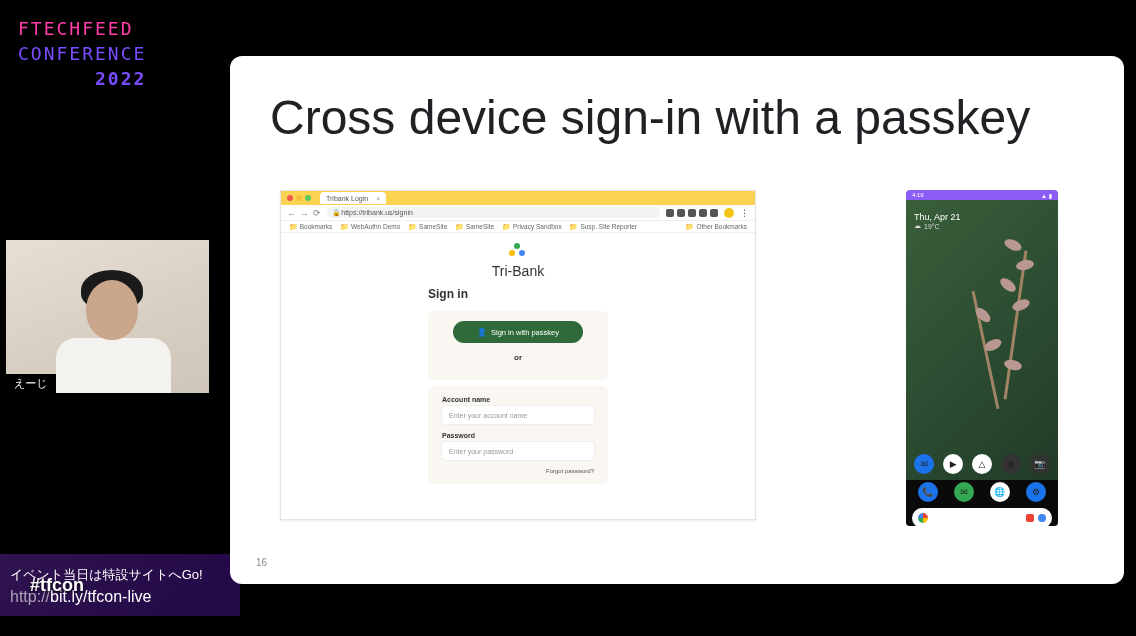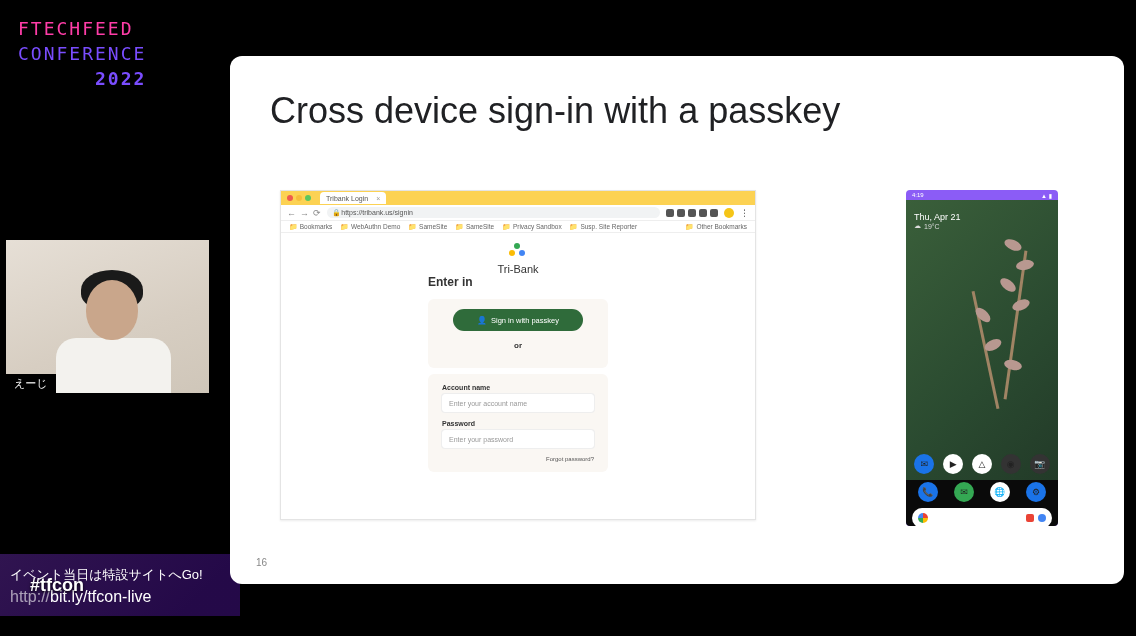--- a/index.html
+++ b/index.html
@@ -75,21 +75,21 @@
   
   .slide {
     position:absolute;
     top:56px; left:230px;
     width:894px; height:528px;
     background:#fff; color:#222;
     border-radius:12px;
     padding:34px 40px;
   }
   .slide-title{
-    font-size:36px; font-weight:400; color:#202124;
+    font-size:48px; font-weight:400; color:#202124;
     margin-bottom:28px;
   }
   .slide-num{ position:absolute; bottom:16px; left:26px; font-size:10px; color:#888; }
 
   
   .browser{
     position:absolute;
     top:134px; left:50px;
     width:476px; height:330px;
     background:#fff;
@@ -138,21 +138,21 @@
   .browser .bookbar .bm::before{content:"📁";font-size:7px;}
   .browser .content{
     position:relative; padding-top:10px;
     display:flex; flex-direction:column; align-items:center;
   }
   .brand-logo{width:18px;height:18px;margin-bottom:2px;position:relative}
   .brand-logo .d{position:absolute;width:6px;height:6px;border-radius:50%}
   .brand-logo .d1{top:0;left:5px;background:#34a853}
   .brand-logo .d2{top:7px;left:0;background:#fbbc05}
   .brand-logo .d3{top:7px;left:10px;background:#4285f4}
-  .brand-name{font-size:11px;font-weight:500;margin-bottom:0;}
+  .brand-name{font-size:14px;font-weight:500;margin-bottom:8px;}
   .signin-card{
     width:180px;
     text-align:left;
   }
   .signin-h{font-size:12px;font-weight:bold;margin-bottom:10px;}
   .passkey-btn{
     background:#2f6b3a;color:#fff;
     border-radius:16px;
     height:22px; width:130px;
     margin:0 auto 10px auto;
@@ -273,21 +273,21 @@
       <span class="bm">Other Bookmarks</span>
     </div>
     <div class="content">
       <div class="brand-logo">
         <span class="d d1"></span>
           <span class="d d2"></span>
           <span class="d d3"></span>
       </div>
       <div class="brand-name">Tri-Bank</div>
       <div class="signin-card">
-        <div class="signin-h">Enter in</div>
+        <div class="signin-h">Sign in</div>
         <div class="card-bg">
           <div class="passkey-btn">Sign in with passkey</div>
           <div class="or">or</div>
         </div>
         <div class="card-bg">
           <div class="field-label">Account name</div>
           <div class="field-input">Enter your account name</div>
           <div class="field-label">Password</div>
           <div class="field-input">Enter your password</div>
           <div class="forgot">Forgot password?</div>

